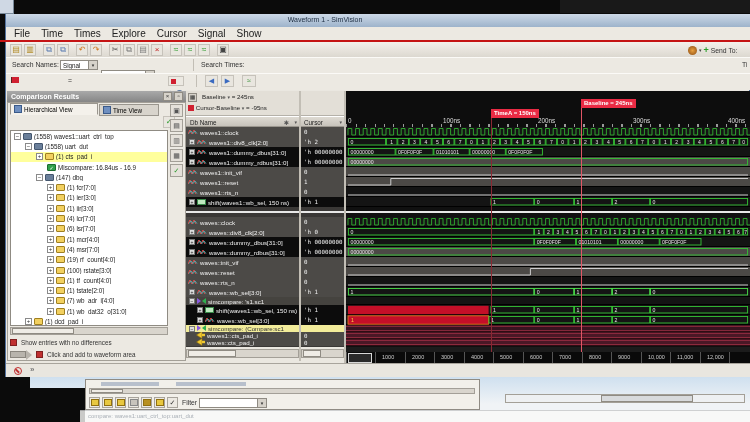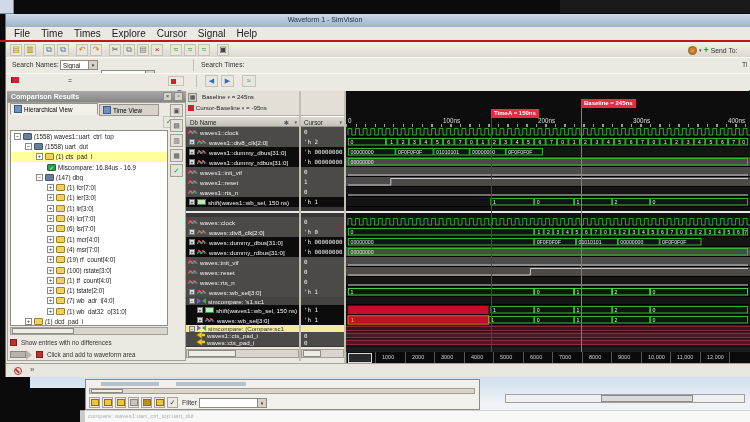--- a/index.html
+++ b/index.html
@@ -84,21 +84,21 @@
   </div>
   <div class="abs nosel" id="title-text">Waveform 1 - SimVision</div>
 
   <div class="abs" id="menubar">
       <div class="menu-item nosel">File</div>
       <div class="menu-item nosel">Time</div>
       <div class="menu-item nosel">Times</div>
       <div class="menu-item nosel">Explore</div>
       <div class="menu-item nosel">Cursor</div>
       <div class="menu-item nosel">Signal</div>
-      <div class="menu-item nosel">Help</div>
+      <div class="menu-item nosel">Show</div>
     </div>
   <div class="abs" id="redline"></div>
 
   <div class="abs" id="toolbar1">
       <div class="tbtn" style="color: rgb(176, 136, 32);">▤</div>
       <div class="tbtn" style="color: rgb(176, 136, 32);">▥</div>
       <div class="tsep"></div>
       <div class="tbtn" style="color: rgb(85, 120, 176);">⧉</div>
       <div class="tbtn" style="color: rgb(85, 120, 176);">⧉</div>
       <div class="tsep"></div>

